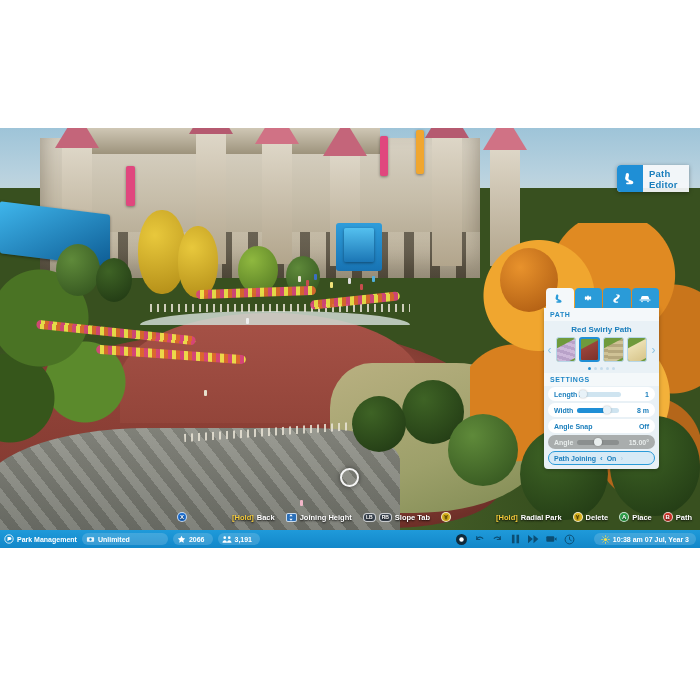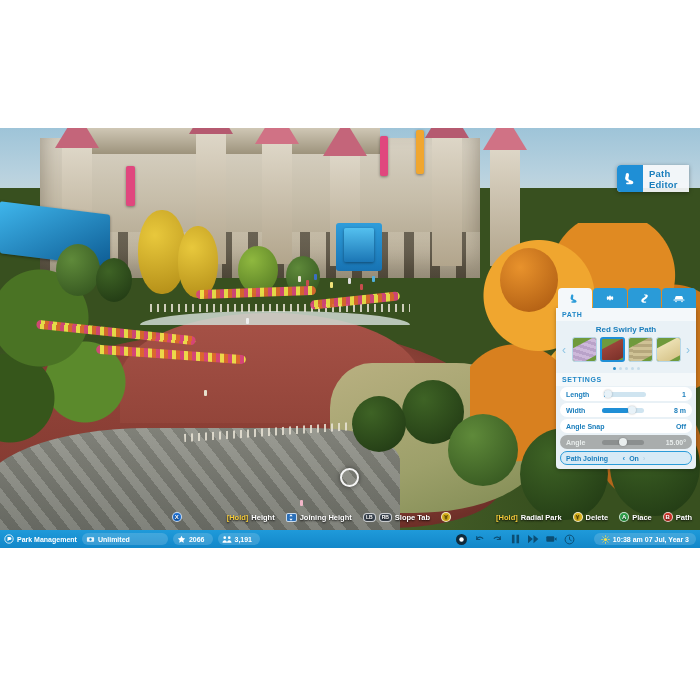--- a/index.html
+++ b/index.html
@@ -163,21 +163,21 @@
     border-radius:4px 0 0 4px;
     display:flex; align-items:center; justify-content:center;
   }
   #path-editor-badge .pe-label {
     flex:1; font-size:9.5px; font-weight:bold; color:#1a7ebc;
     padding-left:6px; letter-spacing:.2px;
   }
 
   
   #side-panel {
-    position:absolute; left:556px; top:288px; width:140px; height:212px;
+    position:absolute; left:544px; top:288px; width:115px; height:212px;
     font-size:7px;
   }
   .panel-tabs { display:flex; height:20px; gap:1px; padding-left:2px; }
   .ptab {
     flex:1; background:#2a9bd8; border-radius:4px 4px 0 0;
     display:flex; align-items:center; justify-content:center;
   }
   .ptab.active { background:#f4f8fa; }
   .ptab svg { display:block; }
 
@@ -479,21 +479,21 @@
 
       </div>
     </div>
   </div>
 
   <div id="hint-bar">
 
     <div class="hint">
       <span class="btnglyph x">X</span>
       <span class="hold">[Hold]</span>
-      <span>Height</span>
+      <span>Back</span>
     </div>
 
     <div class="hint">
       <span class="btnglyph dpad">
         <svg width="8" height="7" viewBox="0 0 12 10" aria-hidden="true">
           <path d="M6 0l2.4 3H3.6L6 0zM6 10L3.6 7h4.8L6 10z" fill="#ffffff"></path>
         </svg>
       </span>
       <span>Joining Height</span>
     </div>

